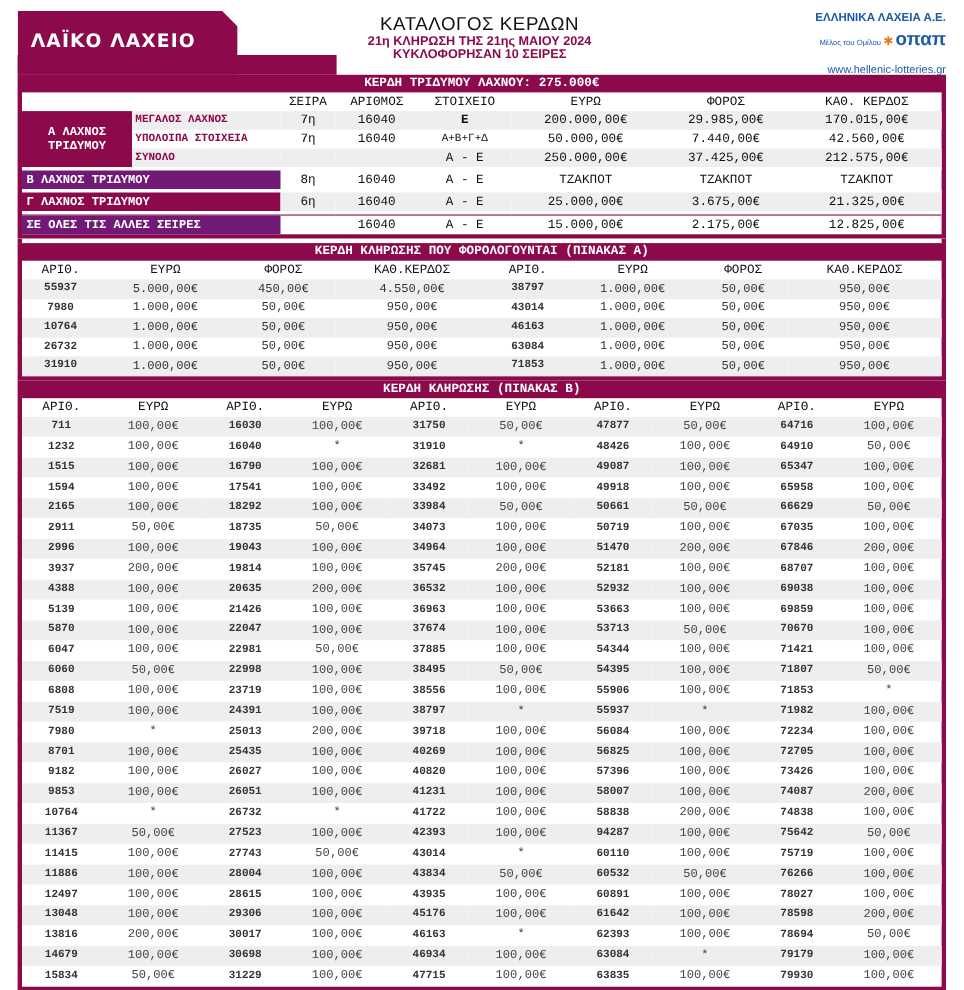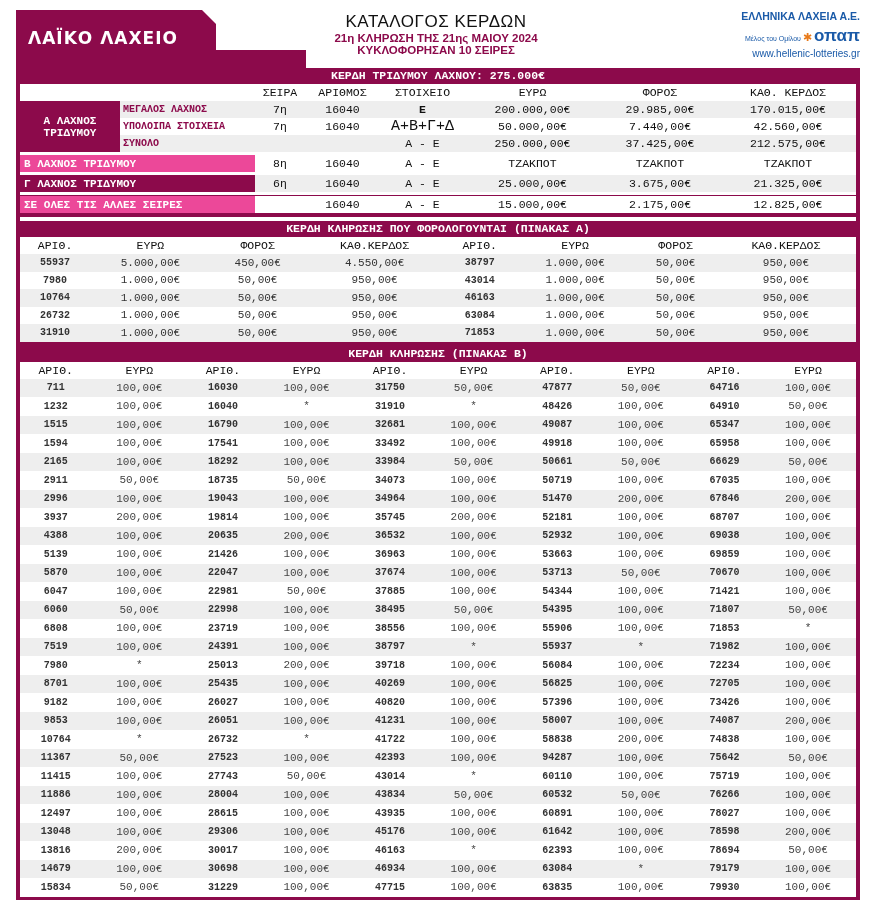--- a/index.html
+++ b/index.html
@@ -14,35 +14,35 @@
   .brand-tail { position: absolute; left: 0; top: 40px; width: 290px; height: 18px; background: #8c0a4b; }
   .title-block { position: absolute; left: 260px; top: 2px; width: 320px; text-align: center; }
   .title-block .t1 { font-size: 17px; color: #111; letter-spacing: 0.5px; }
   .title-block .t2 { font-size: 11.5px; color: #8c0a4b; font-weight: bold; }
   .title-block .t3 { font-size: 11.5px; color: #8c0a4b; font-weight: bold; }
   .logo { position: absolute; right: 0; top: 0; width: 130px; text-align: right; }
   .logo .l1 { font-size: 10.5px; font-weight: bold; color: #1a5aa8; }
   .logo .l2 { font-size: 7px; color: #1a5aa8; margin-top: 4px; }
   .logo .l2 b { color: #1a5aa8; font-size: 17px; }
   .logo .star { color: #e87a1a; font-size: 11px; }
-  .logo .l3 { font-size: 10px; color: #1a5aa8; margin-top: 2px; }
+  .logo .l3 { font-size: 10px; color: #1a5aa8; margin-top: 12px; }
 
   .section { background: #8c0a4b; padding: 0 4px 4px 4px; font-family: Liberation Mono, monospace; }
   .sec-title { color: #fff; font-weight: bold; font-size: 11.5px; text-align: center; height: 16px; line-height: 16px; }
   .inner { background: #fff; }
   table { border-collapse: collapse; width: 100%; }
   td, th { padding: 0; height: 17px; font-size: 11px; text-align: center; }
   th { font-weight: normal; font-size: 11.5px; color: #111; }
   tr.alt td { background: #eeeeee; }
 
   
   .s1 td { font-size: 11.5px; color: #111; }
   .s1 .lbl-main { background: #8c0a4b; color: #fff; font-weight: bold; font-size: 11px; text-align: center; }
   .s1 .lbl-sub { color: #8c0a4b; font-weight: bold; font-size: 10px; text-align: left; padding-left: 3px; }
-  .s1 .lbl-row { background: #ec4899; color: #fff; font-weight: bold; font-size: 11px; text-align: left; padding-left: 4px; }
+  .s1 .lbl-row { background: #701a75; color: #fff; font-weight: bold; font-size: 11px; text-align: left; padding-left: 4px; }
   .s1 .gap td { height: 3px; background: #fff; }
 
   
   .s2 td { color: #333; }
   .s2 td.num { font-weight: bold; font-size: 10px; color: #333; }
   .s2 tr td { height: 17.5px; }
 
   
   .s3 td { color: #444; height: 18.5px; }
   .s3 td.num { font-weight: bold; font-size: 10px; color: #333; }
@@ -108,21 +108,21 @@
           <td>16040</td>
           <td style="font-weight:bold">Ε</td>
           <td>200.000,00€</td>
           <td>29.985,00€</td>
           <td>170.015,00€</td>
         </tr>
         <tr>
           <td class="lbl-sub">ΥΠΟΛΟΙΠΑ ΣΤΟΙΧΕΙΑ</td>
           <td>7η</td>
           <td>16040</td>
-          <td style="font-size:15px">Α+Β+Γ+Δ</td>
+          <td style="font-size:10px">Α+Β+Γ+Δ</td>
           <td>50.000,00€</td>
           <td>7.440,00€</td>
           <td>42.560,00€</td>
         </tr>
         <tr class="alt">
           <td class="lbl-sub">ΣΥΝΟΛΟ</td>
           <td></td>
           <td></td>
           <td>Α - Ε</td>
           <td>250.000,00€</td>

